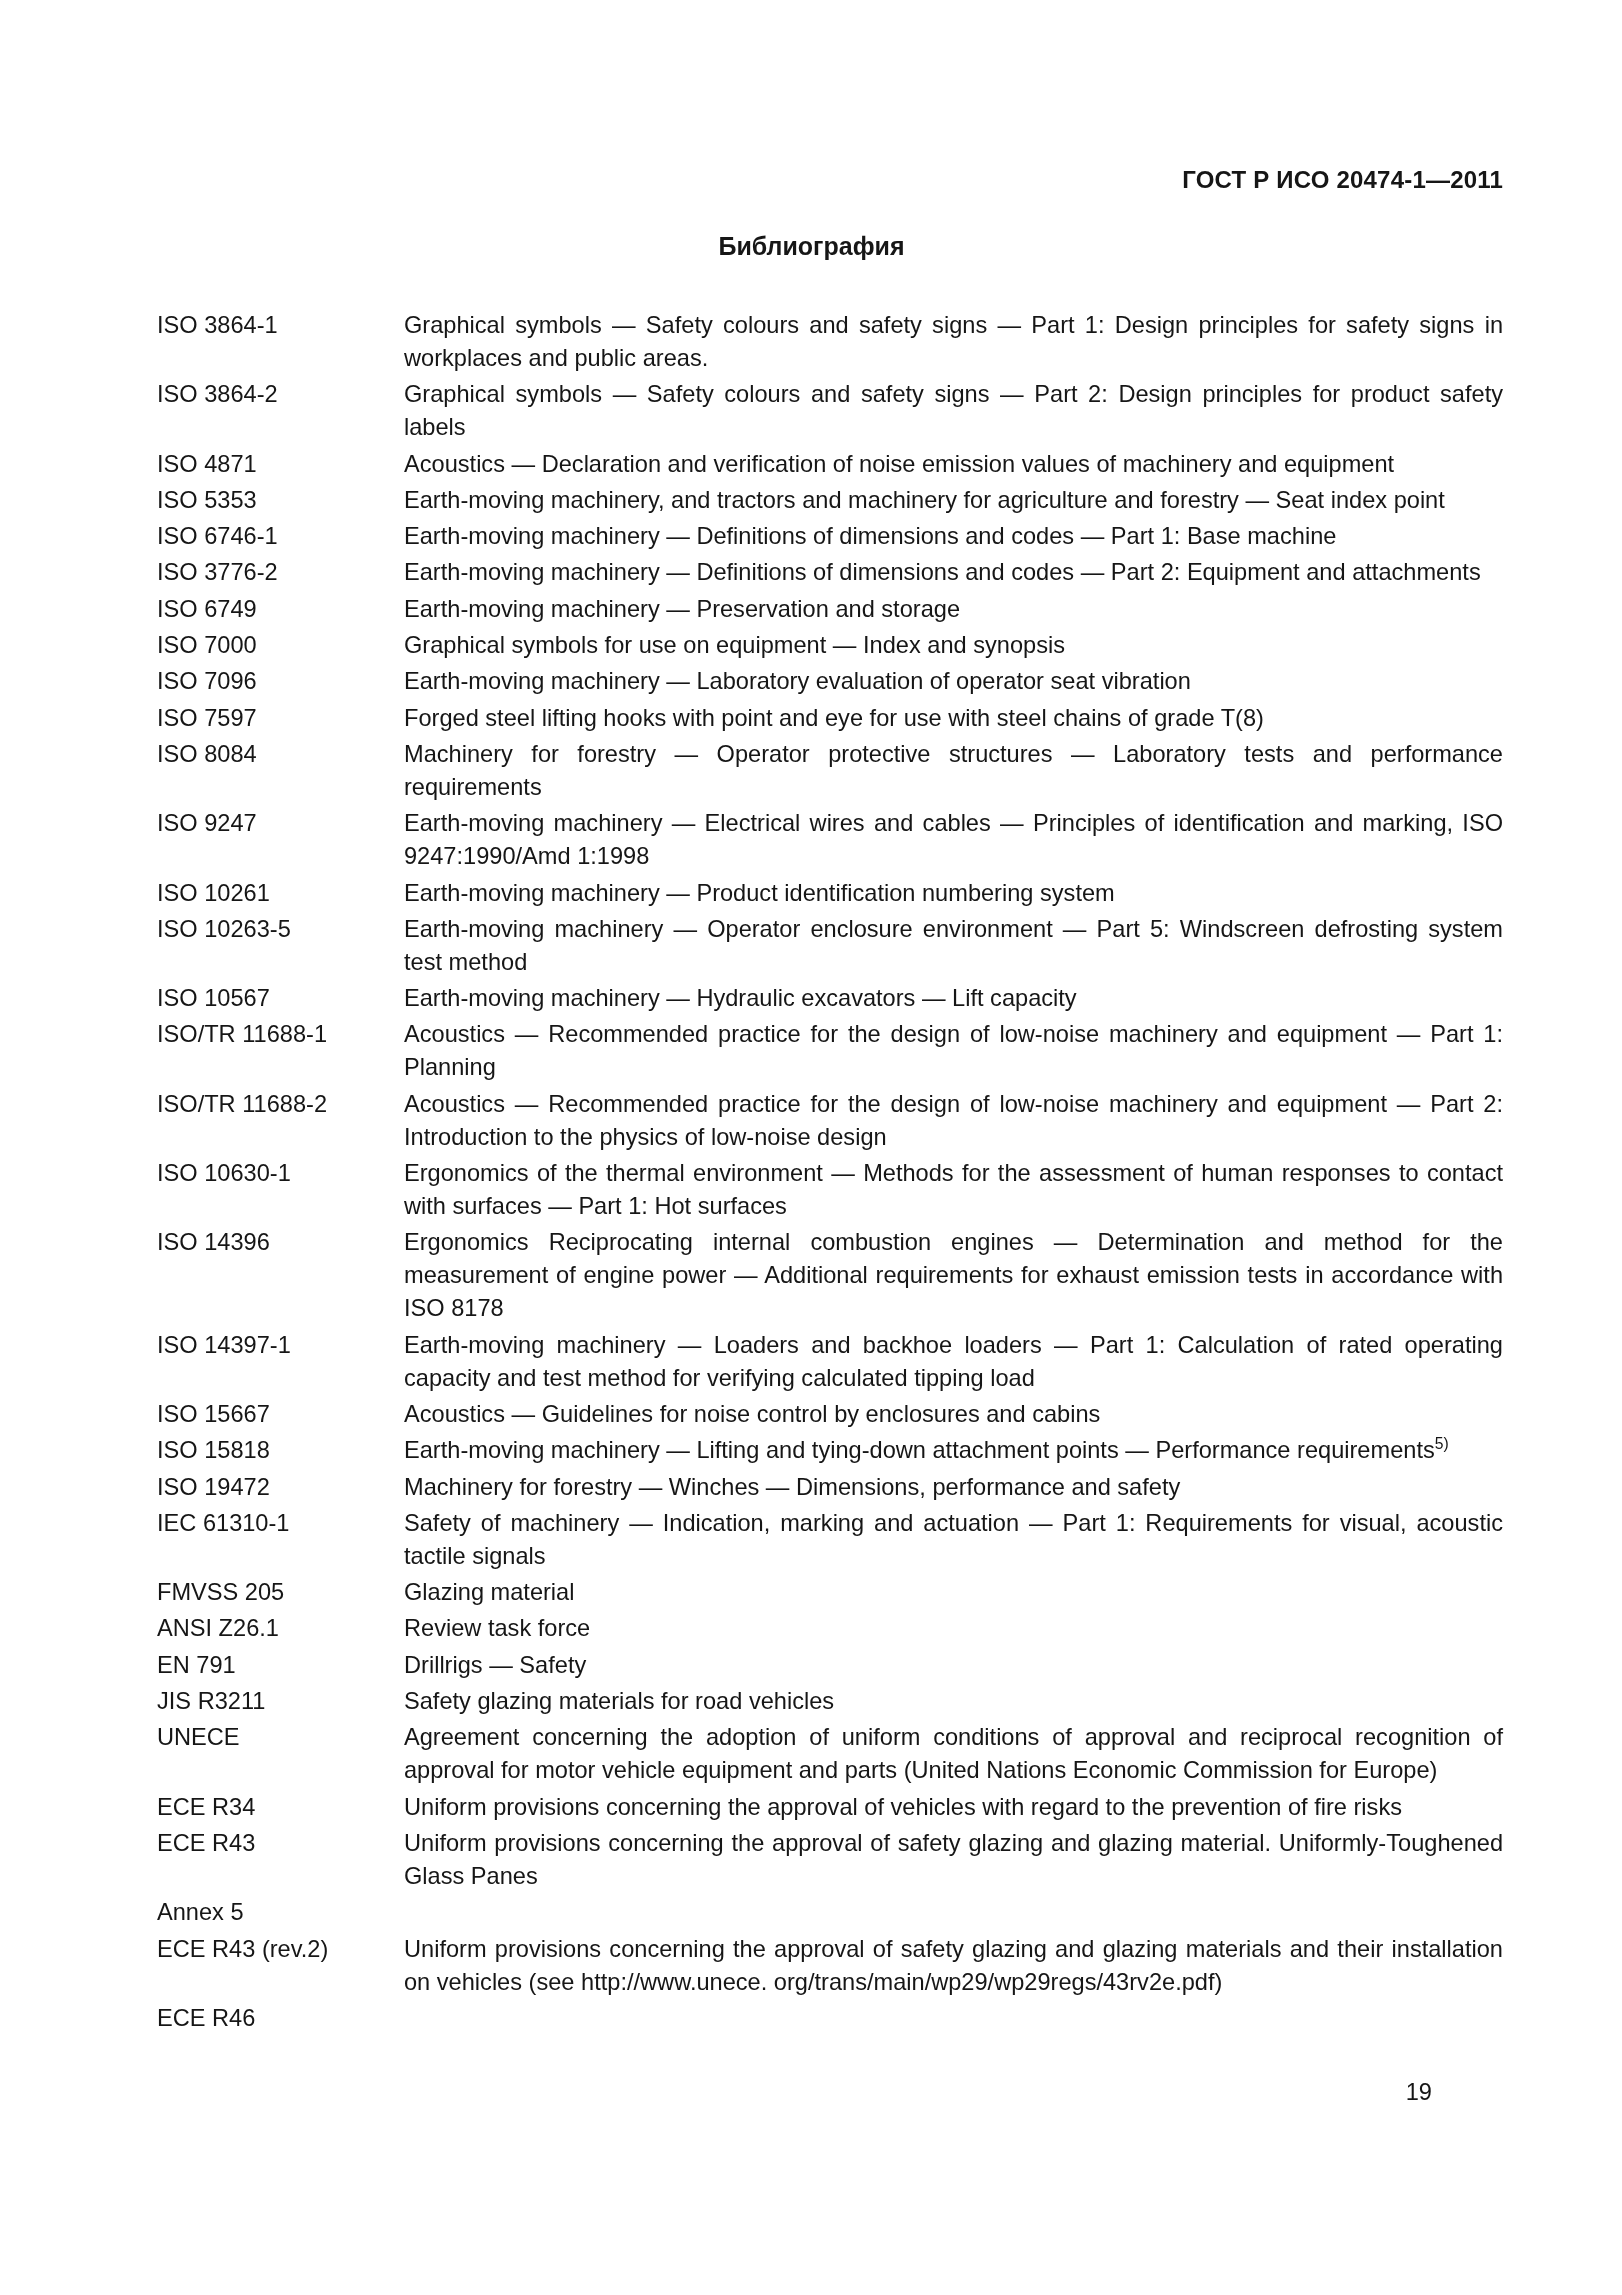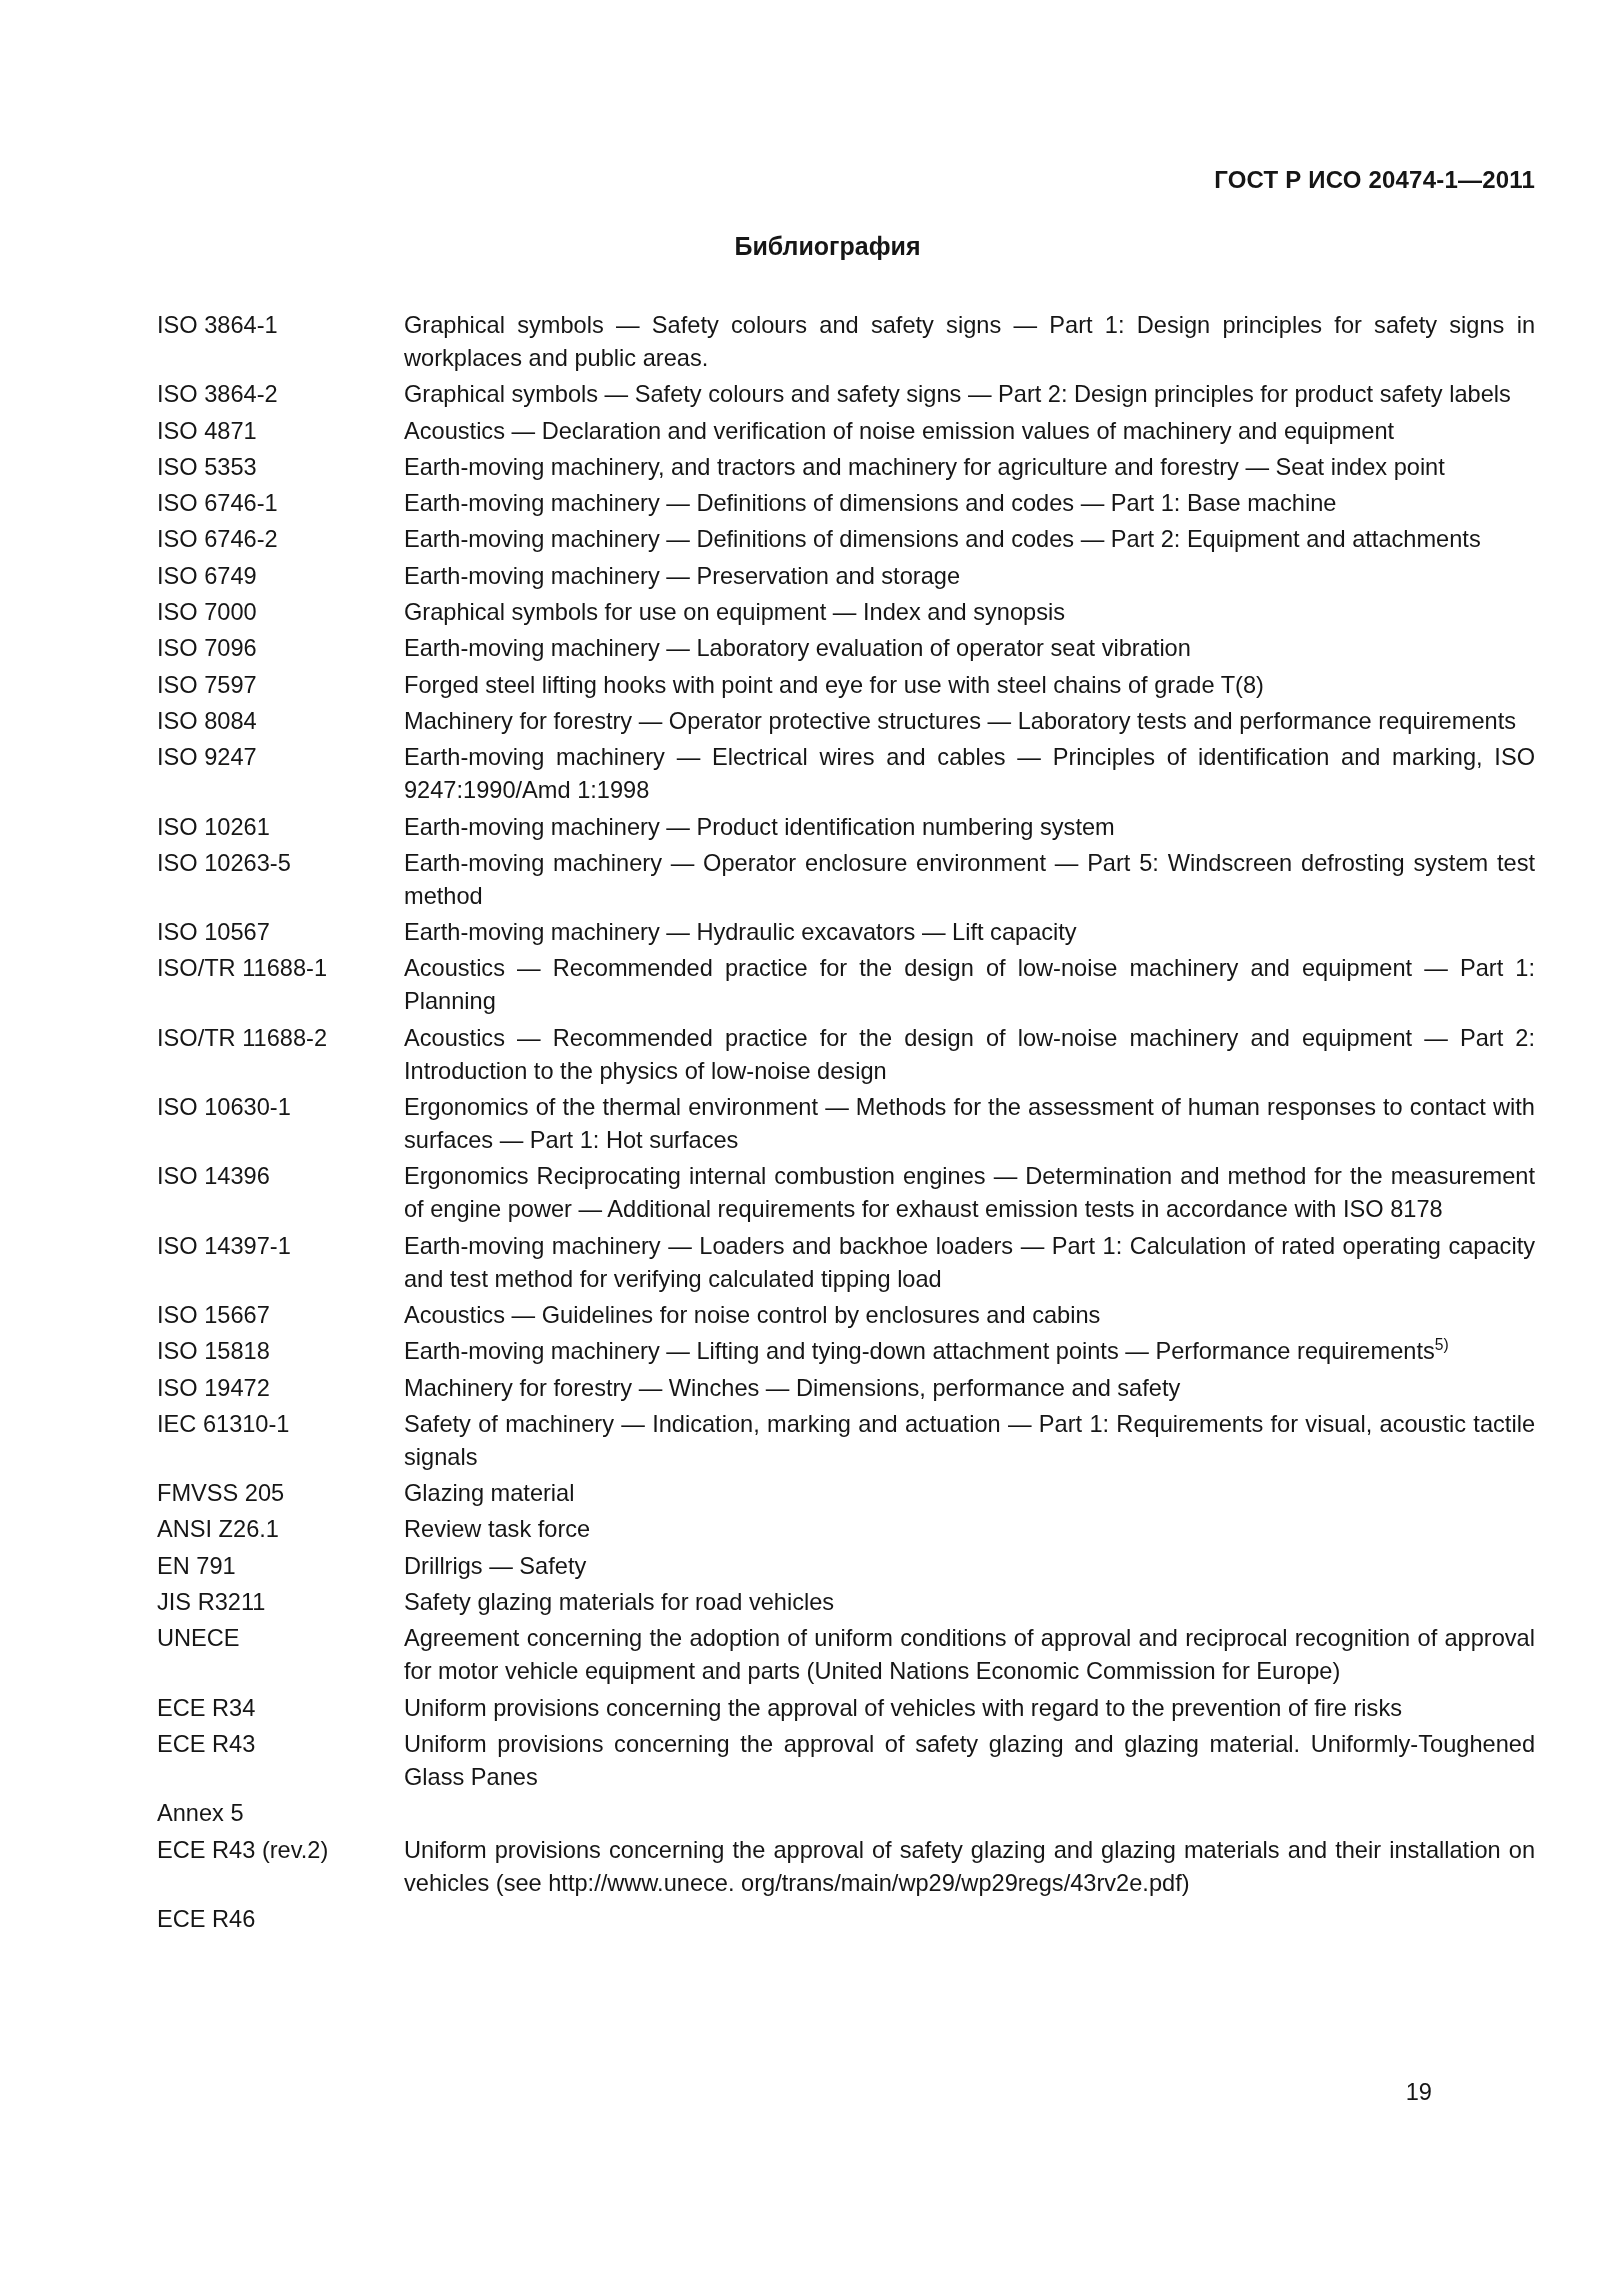--- a/index.html
+++ b/index.html
@@ -9,21 +9,21 @@
     height: 2295px;
     position: relative;
     overflow: hidden;
     color: #161616;
     font-family: "Liberation Sans", sans-serif;
   }
   .page {
     position: absolute;
     top: 0; left: 0;
     width: 100%; height: 100%;
-    padding: 165px 88px 0 120px;
+    padding: 165px 120px 0 120px;
   }
   .doc-code {
     text-align: right;
     font-weight: 700;
     font-size: 24px;
     line-height: 30px;
     letter-spacing: 0.2px;
   }
   .title {
     text-align: center;
@@ -117,21 +117,21 @@
     <div class="ref-code">ISO  5353</div>
     <div class="ref-text">Earth-moving machinery, and tractors and machinery for agriculture and forestry — Seat index point</div>
   </div>
 
   <div class="ref-row">
     <div class="ref-code">ISO  6746-1</div>
     <div class="ref-text">Earth-moving machinery — Definitions of dimensions and codes — Part 1: Base machine</div>
   </div>
 
   <div class="ref-row">
-    <div class="ref-code">ISO  6746-2</div>
+    <div class="ref-code">ISO  3776-2</div>
     <div class="ref-text">Earth-moving machinery — Definitions of dimensions and codes — Part 2: Equipment and attachments</div>
   </div>
 
   <div class="ref-row">
     <div class="ref-code">ISO  6749</div>
     <div class="ref-text">Earth-moving machinery — Preservation and storage</div>
   </div>
 
   <div class="ref-row">
     <div class="ref-code">ISO  7000</div>

